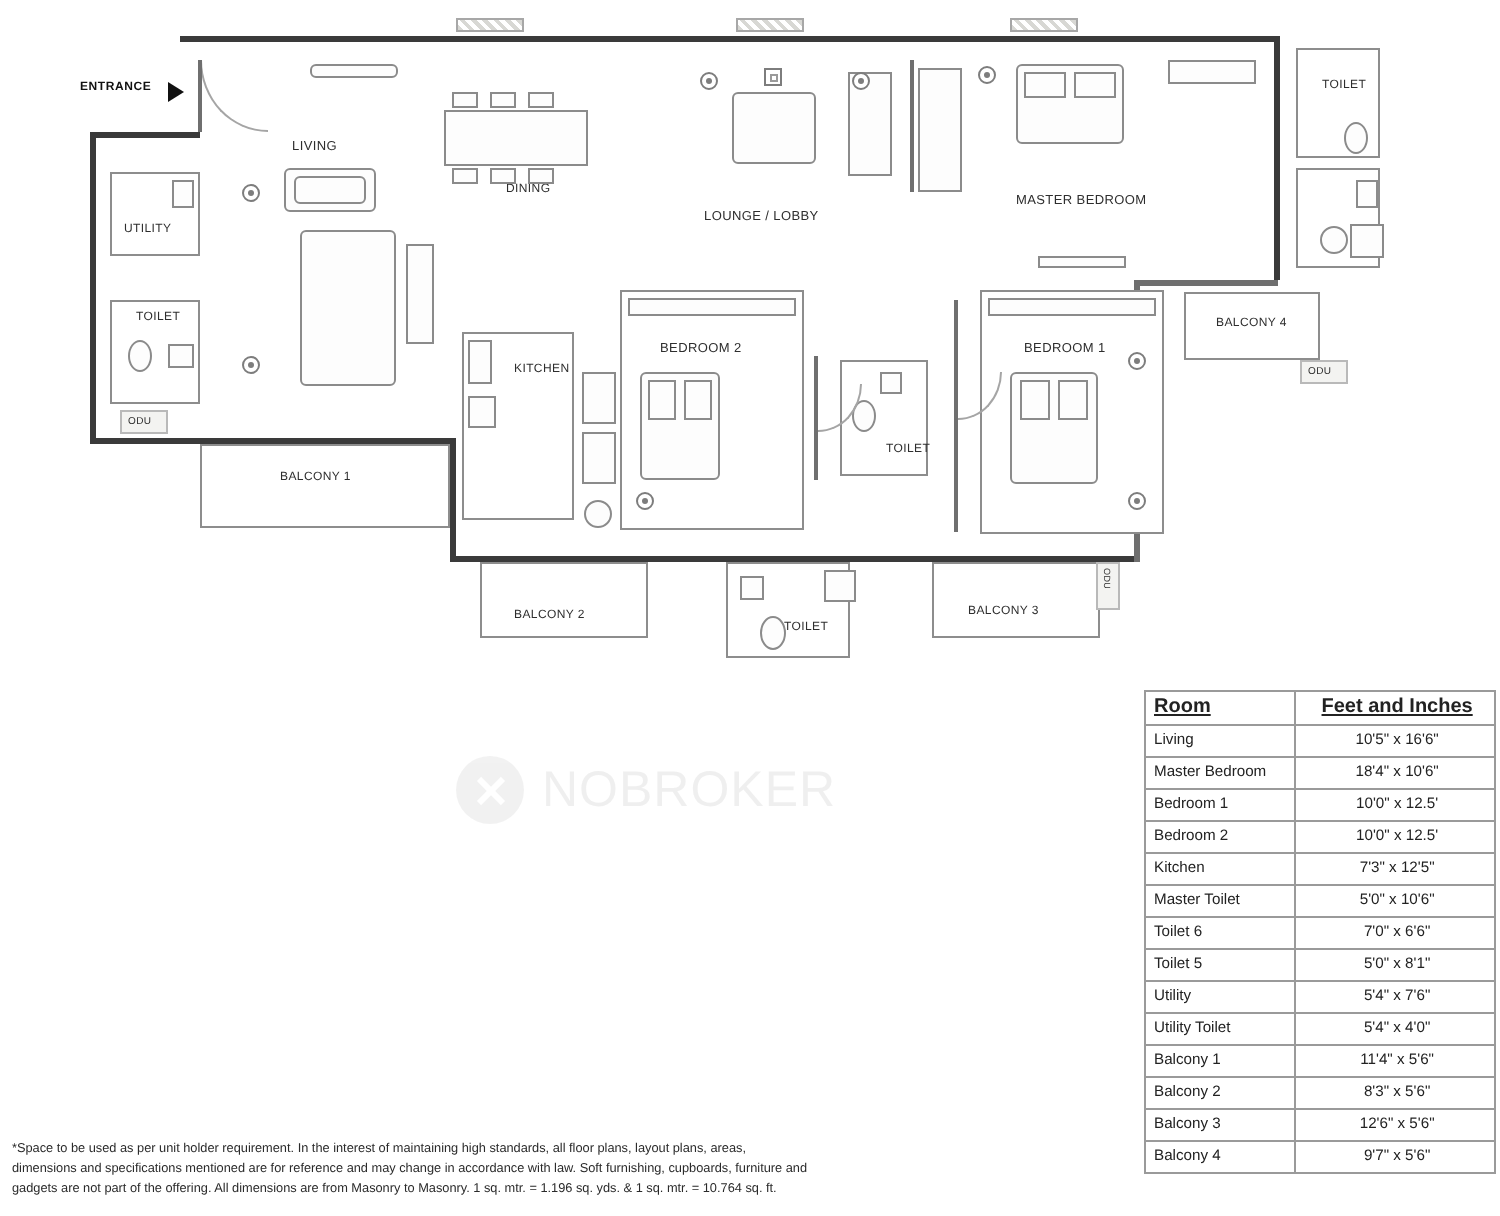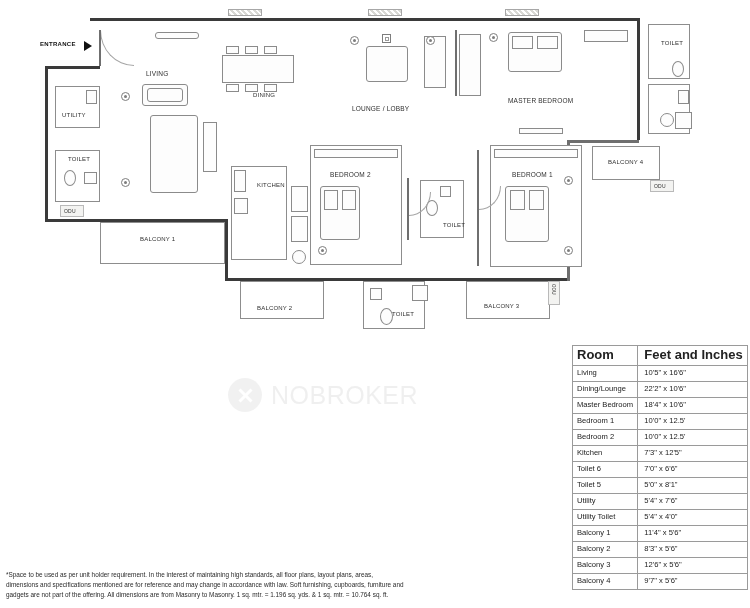--- a/index.html
+++ b/index.html
@@ -160,24 +160,25 @@
     border: 1px solid #9a9a9a;
     padding: 2px 4px;
     text-align: left;
     font-weight: normal;
     color: #222;
     line-height: 1.15;
     height: 11px;
   }
   #area-table th {
     font-weight: bold;
-    font-size: 13px;
+    font-size: 10px;
+    text-decoration: underline;
   }
   #area-table td.dim, #area-table th.dim {
-    text-align: left;
+    text-align: center;
     padding-left: 6px;
   }
   
   #footnote {
     position: absolute;
     left: 6px;
     bottom: 8px;
     width: 400px;
     font-size: 6.4px;
     line-height: 1.55;
@@ -334,40 +335,40 @@
       <th>Room</th>
       <th class="dim">Feet and Inches</th>
     </tr>
   </thead>
   <tbody id="table-body">
       <tr>
         <td>Living</td>
         <td class="dim">10'5" x 16'6"</td>
       </tr>
       <tr>
-        <td>Dining/Lounge</td>
-        <td class="dim">22'2" x 10'6"</td>
-      </tr>
-      <tr>
         <td>Master Bedroom</td>
         <td class="dim">18'4" x 10'6"</td>
       </tr>
       <tr>
         <td>Bedroom 1</td>
         <td class="dim">10'0" x 12.5'</td>
       </tr>
       <tr>
         <td>Bedroom 2</td>
         <td class="dim">10'0" x 12.5'</td>
       </tr>
       <tr>
         <td>Kitchen</td>
         <td class="dim">7'3" x 12'5"</td>
       </tr>
       <tr>
+        <td>Master Toilet</td>
+        <td class="dim">5'0" x 10'6"</td>
+      </tr>
+      <tr>
         <td>Toilet 6</td>
         <td class="dim">7'0" x 6'6"</td>
       </tr>
       <tr>
         <td>Toilet 5</td>
         <td class="dim">5'0" x 8'1"</td>
       </tr>
       <tr>
         <td>Utility</td>
         <td class="dim">5'4" x 7'6"</td>

